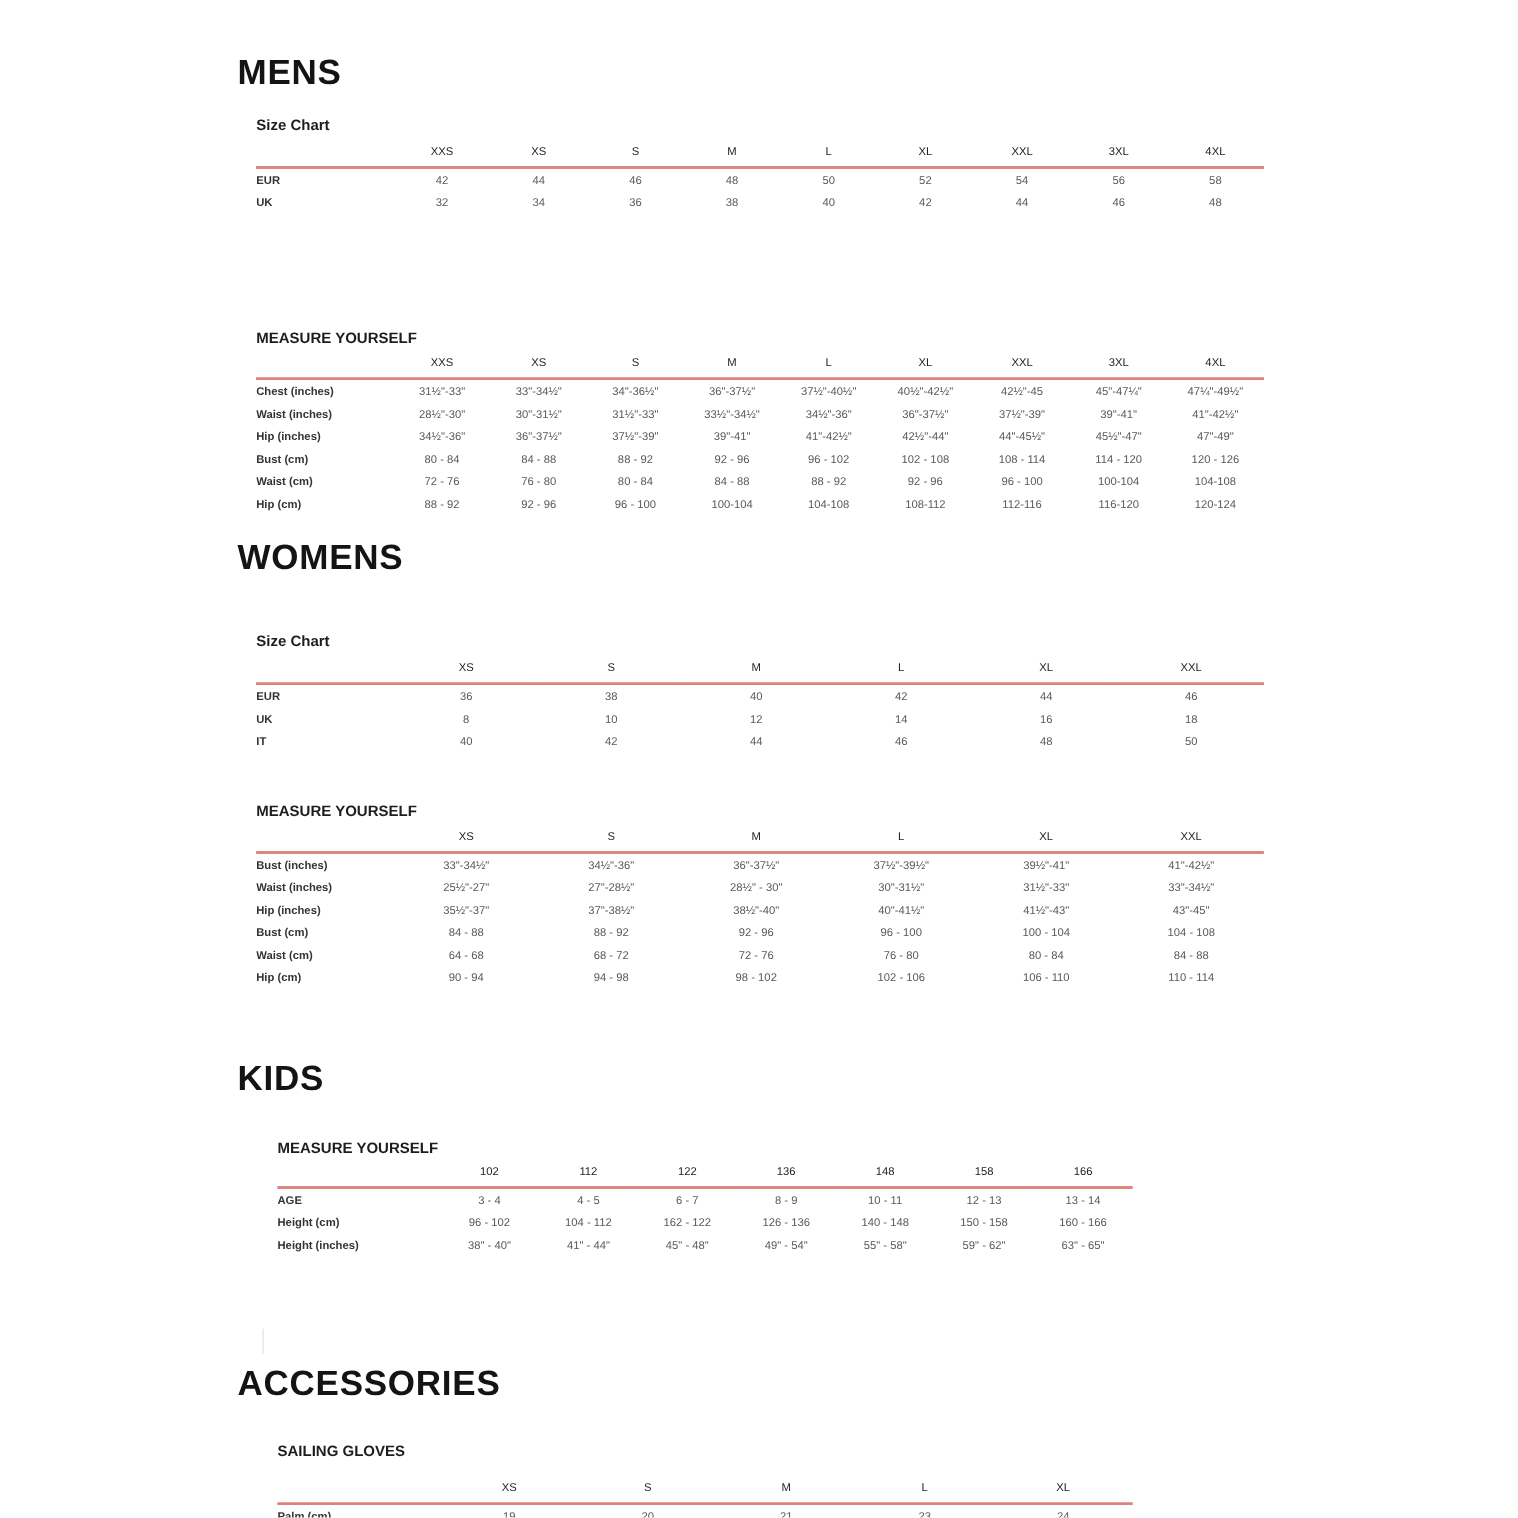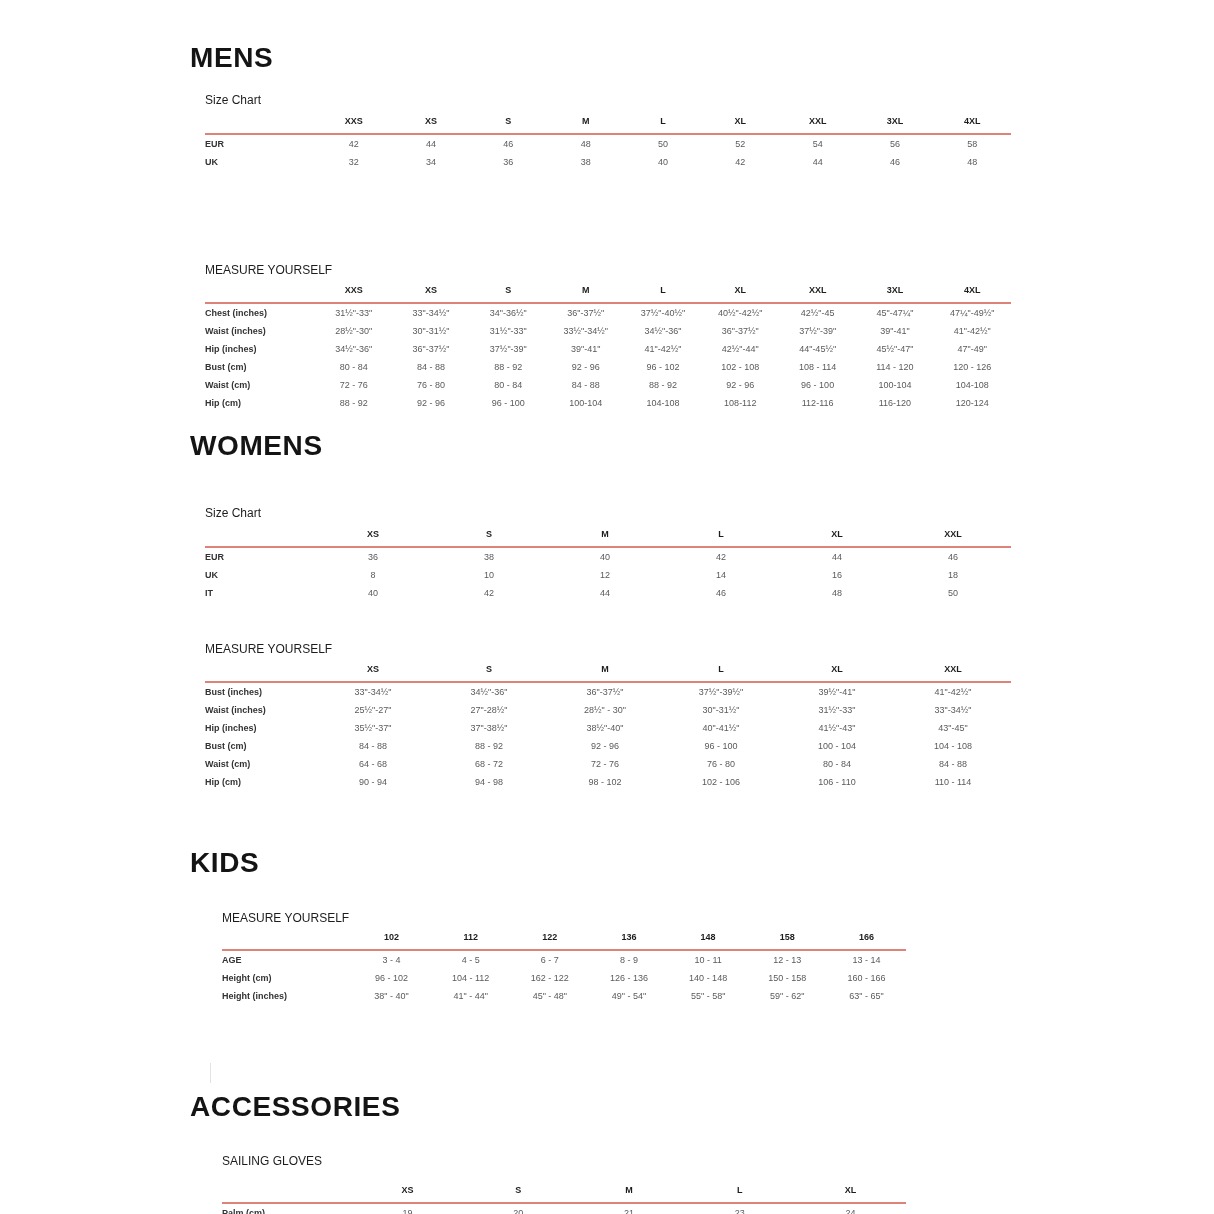--- a/index.html
+++ b/index.html
@@ -15,39 +15,39 @@
     margin:0 0 0 190px;
     font-size:28px; line-height:28px;
     font-weight:800; letter-spacing:.6px;
     color:#141414;
   }
 
   .indent-a { margin-left:205px; width:806px; }
   .indent-b { margin-left:222px; width:684px; }
 
   .table-title {
-    font-size:12px; font-weight:normal; color:#1d1d1d;
+    font-size:12px; font-weight:bold; color:#1d1d1d;
     margin-bottom:9px;
   }
 
   
   .mens-sizechart-title      { margin-top:21px; }
   .mens-measure-title        { margin-top:92px; margin-bottom:8px; }
   .womens-title              { margin-top:20px; }
   .womens-sizechart-title    { margin-top:46px; }
   .womens-measure-title      { margin-top:40px; margin-bottom:8px; }
   .kids-title                { margin-top:58px; }
   .kids-measure-title        { margin-top:34px; margin-bottom:7px; }
   .accessories-title         { margin-top:88px; }
   .gloves-title              { margin-top:33px; margin-bottom:17px; }
 
   table.tbl { border-collapse:collapse; width:100%; table-layout:fixed; }
   table.tbl thead tr { border-bottom:2px solid #dd8379; }
   table.tbl th {
-    font-size:9px; font-weight:bold; color:#1d1d1d;
+    font-size:9px; font-weight:normal; color:#1d1d1d;
     text-align:center; padding:0 0 7px 0;
     white-space:nowrap; overflow:hidden;
   }
   table.tbl th.label-col, table.tbl td.row-label { text-align:left; }
   table.tbl td {
     font-size:9px; color:#5a5a5a; text-align:center;
     padding:4px 0 4px 0; white-space:nowrap; overflow:hidden;
   }
   table.tbl td.row-label { font-weight:bold; color:#333; }
   .indent-a .label-w { width:110px; }

